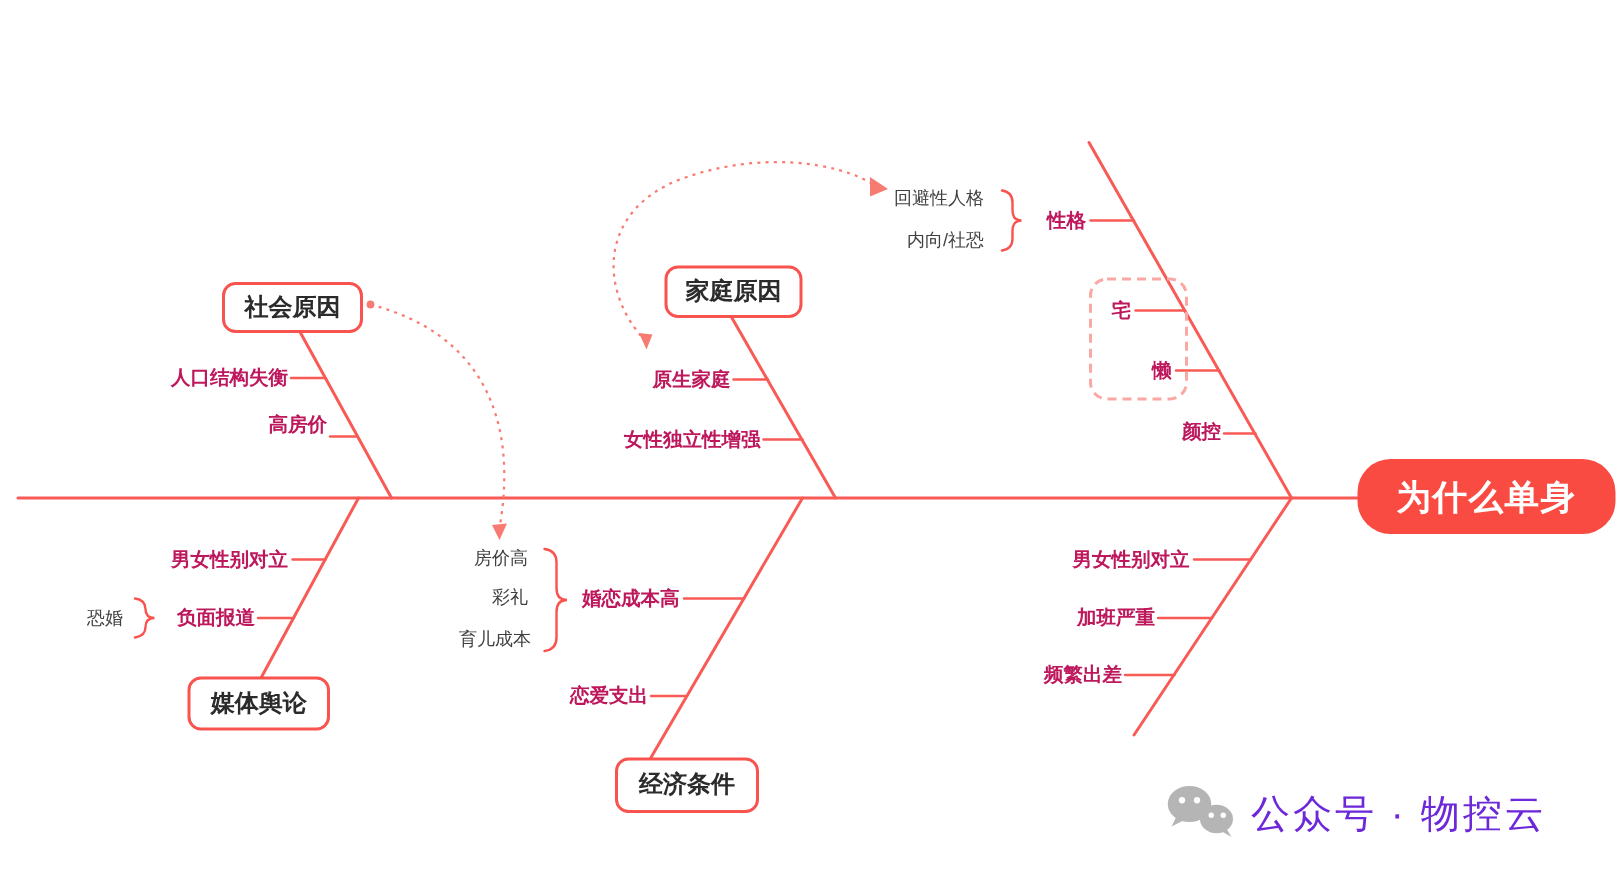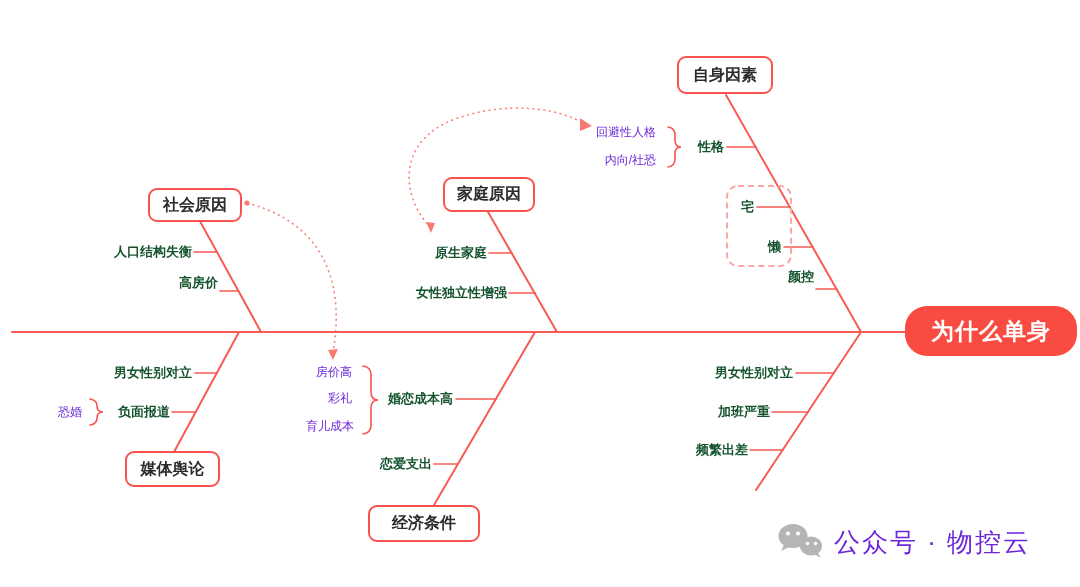--- a/index.html
+++ b/index.html
@@ -13,25 +13,25 @@
     background:#ffffff;border:2px solid #f8534e;border-radius:9px;
     font-weight:bold;font-size:16px;color:#2b2b2b;white-space:nowrap;
     box-sizing:border-box;
   }
   .head-box{
     position:absolute;display:flex;align-items:center;justify-content:center;
     background:#f94b42;border-radius:7px;color:#ffffff;font-weight:bold;
     font-size:23px;white-space:nowrap;letter-spacing:1px;box-sizing:border-box;
   }
   .item-label{
-    position:absolute;font-size:13px;font-weight:bold;color:#14532d;
+    position:absolute;font-size:13px;font-weight:bold;color:#be185d;
     white-space:nowrap;line-height:18px;
   }
   .sub-label{
-    position:absolute;font-size:12px;font-weight:normal;color:#6d28d9;
+    position:absolute;font-size:12px;font-weight:normal;color:#404040;
     white-space:nowrap;line-height:16px;
   }
   .watermark{
     position:absolute;left:776px;top:522px;display:flex;align-items:center;
     color:#b5b5b5;
   }
   .watermark .wm-text{
     font-size:26px;letter-spacing:2px;margin-left:10px;color:#6d28d9;
   }
 </style>
@@ -90,46 +90,43 @@
       <polygon points="580,118 592,126 580,131"></polygon>
     </g>
   </svg>
 
   <div class="cat-box" style="left:148px;top:188px;width:94px;height:34px;">
     <span>社会原因</span>
   </div>
   <div class="cat-box" style="left:443px;top:177px;width:92px;height:35px;">
     <span>家庭原因</span>
   </div>
-  <div class="cat-box" style="left:677px;top:56px;width:96px;height:38px;">
-    <span>自身因素</span>
-  </div>
   <div class="cat-box" style="left:125px;top:451px;width:95px;height:36px;">
     <span>媒体舆论</span>
   </div>
-  <div class="cat-box" style="left:368px;top:505px;width:112px;height:37px;">
+  <div class="cat-box" style="left:410px;top:505px;width:96px;height:37px;">
     <span>经济条件</span>
   </div>
 
   <div class="head-box" style="left:905px;top:306px;width:172px;height:50px;border-radius:22px;">
     <span>为什么单身</span>
   </div>
 
   <div class="item-label" style="right:888px;top:243px;">人口结构失衡</div>
   <div class="item-label" style="right:862px;top:274px;">高房价</div>
 
   <div class="item-label" style="right:593px;top:244px;">原生家庭</div>
   <div class="item-label" style="right:573px;top:284px;">女性独立性增强</div>
 
   <div class="item-label" style="right:356px;top:138px;">性格</div>
   <div class="sub-label" style="right:424px;top:124px;">回避性人格</div>
   <div class="sub-label" style="right:424px;top:152px;">内向/社恐</div>
   <div class="item-label" style="right:326px;top:198px;">宅</div>
   <div class="item-label" style="right:299px;top:238px;">懒</div>
-  <div class="item-label" style="right:266px;top:268px;">颜控</div>
+  <div class="item-label" style="right:266px;top:279px;">颜控</div>
 
   <div class="item-label" style="right:888px;top:364px;">男女性别对立</div>
   <div class="item-label" style="right:910px;top:403px;">负面报道</div>
   <div class="sub-label" style="right:998px;top:404px;">恐婚</div>
 
   <div class="item-label" style="right:627px;top:390px;">婚恋成本高</div>
   <div class="item-label" style="right:648px;top:455px;">恋爱支出</div>
   <div class="sub-label" style="right:728px;top:364px;">房价高</div>
   <div class="sub-label" style="right:728px;top:390px;">彩礼</div>
   <div class="sub-label" style="right:726px;top:418px;">育儿成本</div>

